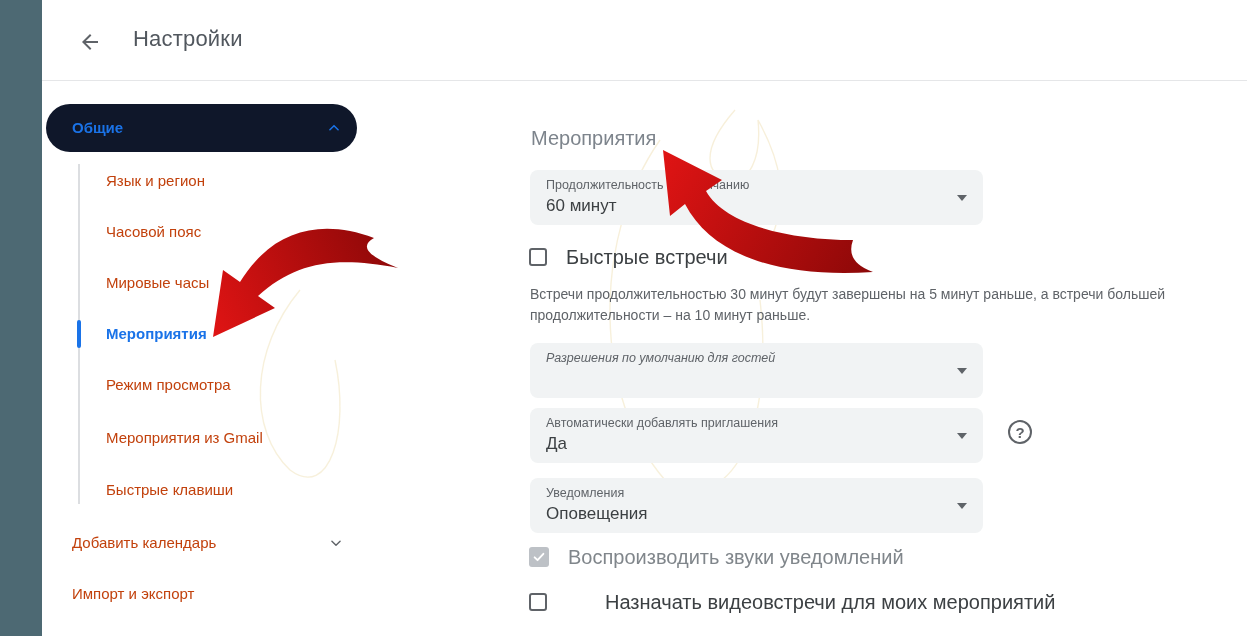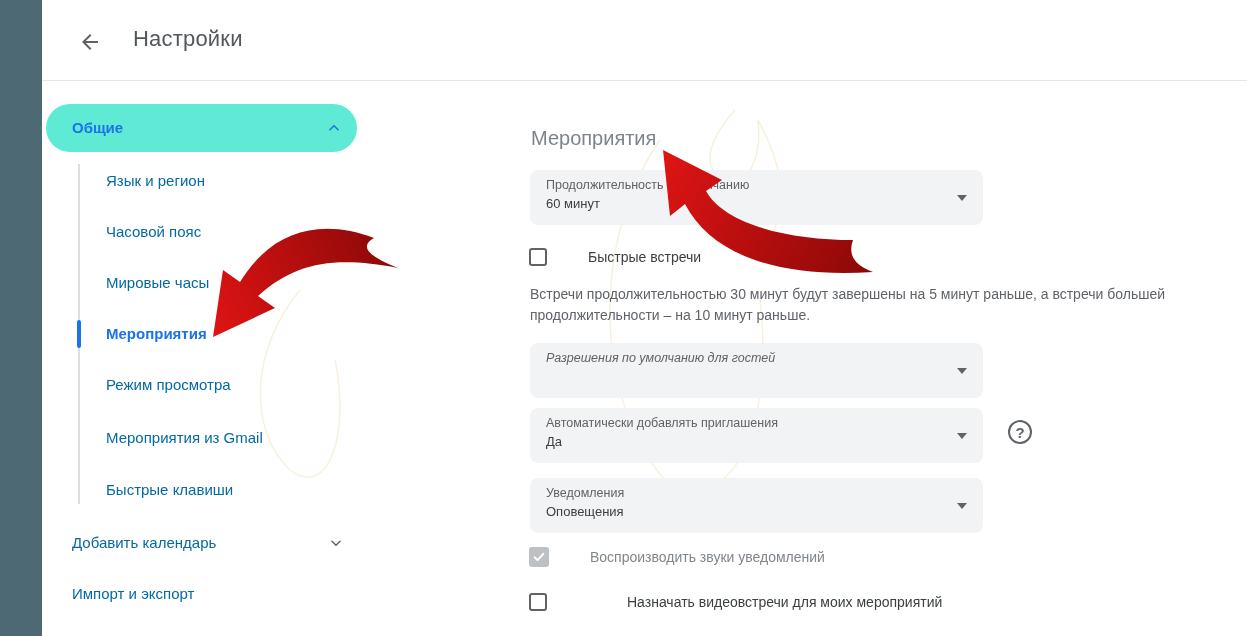--- a/index.html
+++ b/index.html
@@ -9,43 +9,43 @@
 
   
   .leftbar { position:absolute; left:0; top:0; width:42px; height:636px; background:#4d6973; }
 
   
   .hdr-back { position:absolute; left:72px; top:24px; width:36px; height:36px; border:none; background:transparent; cursor:pointer; display:flex; align-items:center; justify-content:center; }
   .hdr-title { position:absolute; left:133px; top:26px; font-size:22px; font-weight:400; color:#51575e; letter-spacing:.2px; }
   .hdr-divider { position:absolute; left:42px; right:0; top:80px; height:1px; background:#e5e6e8; }
 
   
-  .pill { position:absolute; left:46px; top:104px; width:311px; height:48px; background:#5eead4; border-radius:24px; cursor:pointer; }
+  .pill { position:absolute; left:46px; top:104px; width:311px; height:48px; background:#0f172a; border-radius:24px; cursor:pointer; }
   .pill-label { position:absolute; left:26px; top:0; line-height:48px; font-size:15px; font-weight:700; color:#1a73e8; }
   .pill-chevron { position:absolute; right:16px; top:17px; }
   .vline { position:absolute; left:78px; top:164px; width:2px; height:340px; background:#dcdee1; }
   .sel-marker { position:absolute; left:77px; top:320px; width:4px; height:28px; background:#1a73e8; border-radius:2px; }
-  .nav-item { position:absolute; height:34px; line-height:34px; font-size:15px; color:#0369a1; cursor:pointer; white-space:nowrap; }
+  .nav-item { position:absolute; height:34px; line-height:34px; font-size:15px; color:#c2410c; cursor:pointer; white-space:nowrap; }
   .nav-item.indent { left:106px; }
   .nav-item.toplevel { left:72px; width:285px; }
   .nav-item.selected { color:#1a73e8; font-weight:700; }
   .tl-chevron { position:absolute; right:14px; top:10px; }
 
   
   .main-heading { position:absolute; left:531px; top:127px; font-size:20px; font-weight:400; color:#7d848c; }
   .field { position:absolute; left:530px; width:453px; height:55px; background:#f1f3f4; border-radius:8px; cursor:pointer; }
   .field .f-label { position:absolute; left:16px; top:8px; font-size:12.5px; color:#5f6368; white-space:nowrap; }
-  .field .f-value { position:absolute; left:16px; top:26px; font-size:13px; color:#3c4043; white-space:nowrap; max-width:400px; overflow:hidden; }
+  .field .f-value { position:absolute; left:16px; top:26px; font-size:17px; color:#3c4043; white-space:nowrap; max-width:400px; overflow:hidden; }
   .field .caret { position:absolute; right:16px; top:25px; width:0; height:0; border-left:5px solid transparent; border-right:5px solid transparent; border-top:6px solid #5f6368; }
   .f0 { top:170px; } .f1 { top:343px;font-style:italic; } .f2 { top:408px; } .f3 { top:478px; }
 
   .cbrow { position:absolute; left:529px; height:20px; display:flex; align-items:center; cursor:pointer; }
   .cb { width:18px; height:18px; border:2px solid #5f6368; border-radius:3px; background:#fff; flex:0 0 auto; }
   .cb.checked-disabled { border:none; width:20px; height:20px; background:#bdc1c6; border-radius:3px; display:flex; align-items:center; justify-content:center; }
-  .cb-label { margin-left:41px; font-size:14px; color:#3c4043; white-space:nowrap; }
+  .cb-label { margin-left:19px; font-size:20px; color:#3c4043; white-space:nowrap; }
   .cb-label.muted { color:#80868b; }
   .cb0 { top:247px; } .cb1 { top:547px; } .cb2 { top:592px;gap:39px; }
 
   .descr { position:absolute; left:530px; top:284px; width:715px; font-size:14px; line-height:21px; color:#5f6368; }
 
   .help { position:absolute; left:1008px; top:420px; width:24px; height:24px; border:2px solid #5f6368; border-radius:50%; color:#5f6368; font-size:15px; font-weight:700; display:flex; align-items:center; justify-content:center; cursor:pointer; background:#fff0; }
 
   
   .deco { position:absolute; left:0; top:0; pointer-events:none; }
   .arrows { position:absolute; left:0; top:0; z-index:50; pointer-events:none; }

